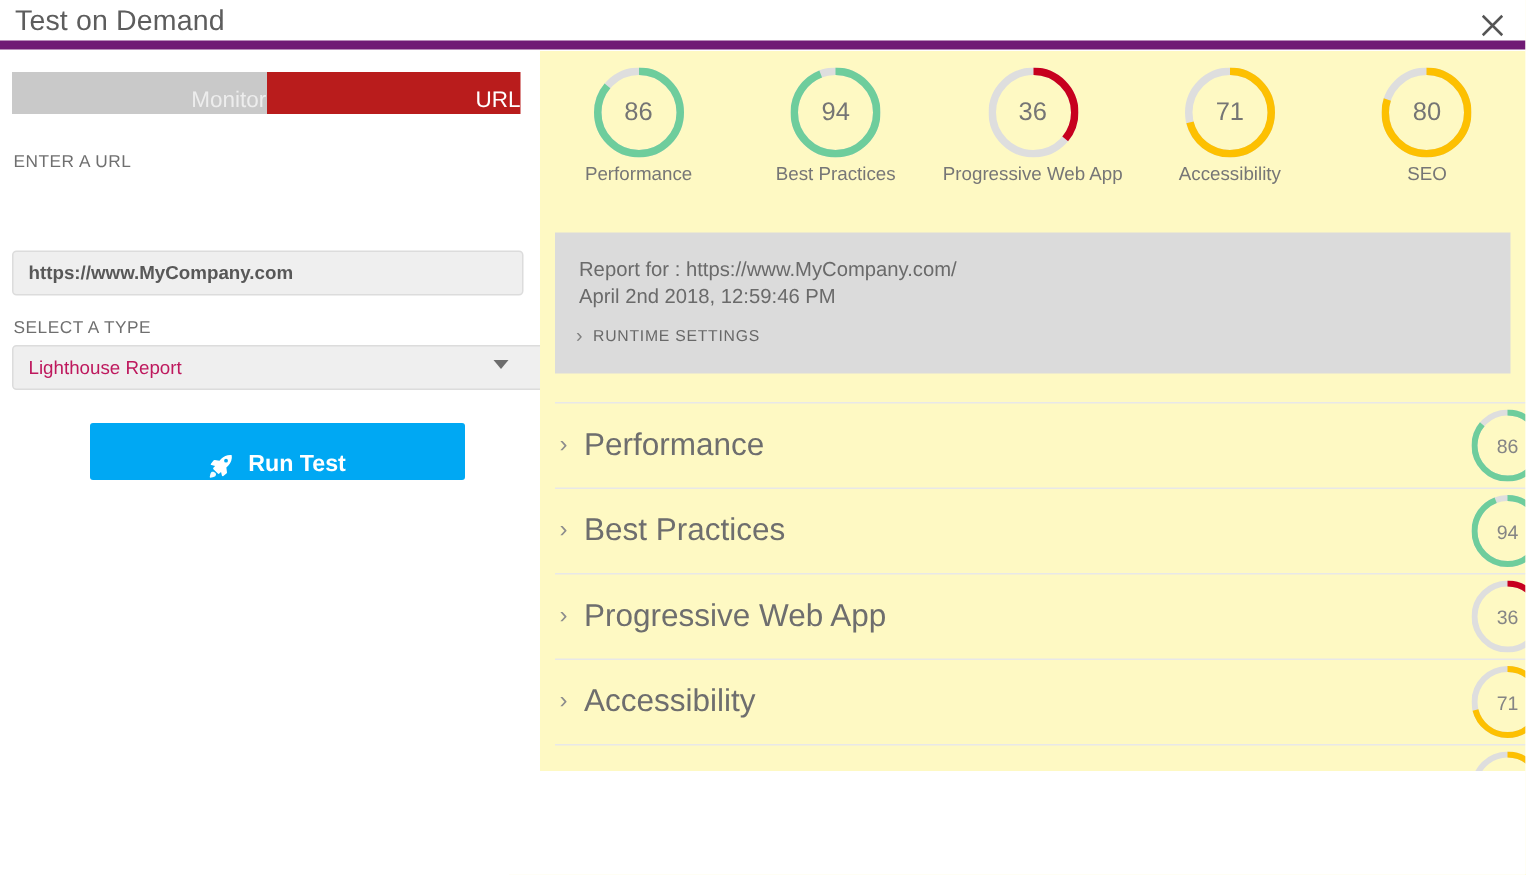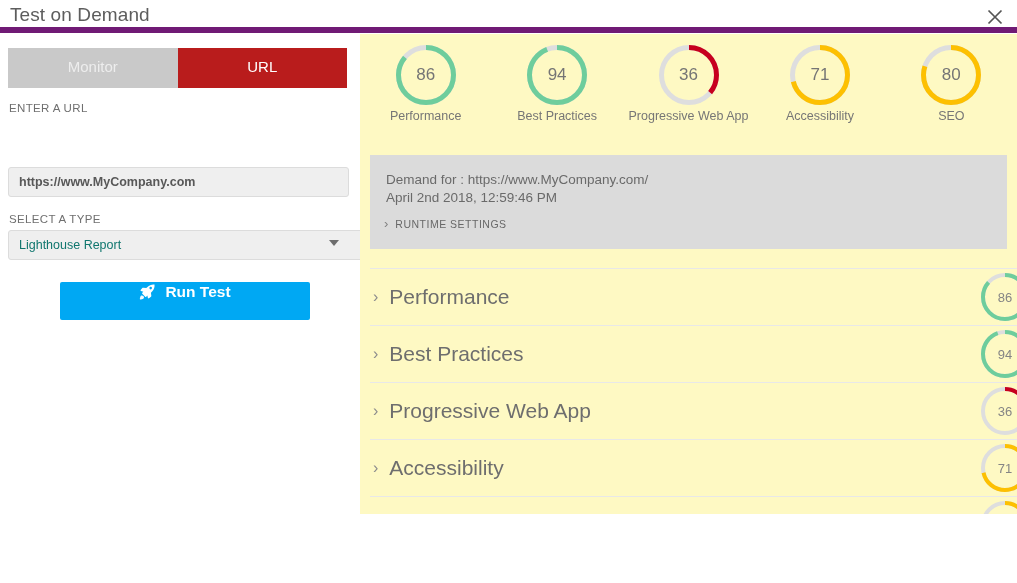--- a/index.html
+++ b/index.html
@@ -33,21 +33,21 @@
   }
   .close-btn svg { display:block; }
 
   
   .left-panel {
     position:absolute; left:0; top:34px; width:360px; height:549px;
     background:#fff; padding: 12px 8px 0 8px;
   }
   .tabs { display:flex; width:339px; margin: 2px 0 0 0; height:38px; }
   .tab {
-    flex:1; height:40px; line-height:38px; text-align:center;
+    flex:1; height:28px; line-height:38px; text-align:right;
     font-size:15px; cursor:pointer; user-select:none;
   }
   .tab.inactive { background:#c9c9c9; color:#ededed; }
   .tab.active   { background:#b91c1c; color:#ffffff; }
 
   .field-label {
     margin: 16px 0 5px 1px;
     font-size: 11.5px; letter-spacing: .35px; color:#6f6f6f;
     text-transform: uppercase;
   }
@@ -56,34 +56,34 @@
     border:1px solid #dcdcdc; border-radius:3px;
     font-size:12.5px; font-weight:bold; color:#585858;
     padding: 0 10px; font-family:"Liberation Sans", sans-serif;
     outline:none;
     margin-top:48px;
   }
   .select-wrap { position:relative; width:341px; }
   .select-box {
     width:376px; height:30px; background:#efefef;
     border:1px solid #dcdcdc; border-radius:3px;
-    font-size:12.5px; color:#0f766e;
+    font-size:12.5px; color:#be185d;
     padding: 0 10px; line-height:28px; cursor:pointer;
   }
   .select-caret {
     position:absolute; right:10px; top:10px;
     width:0;height:0; border-left:5px solid transparent;
     border-right:5px solid transparent; border-top:6px solid #6d6d6d;
     pointer-events:none;
   }
   .run-btn {
     margin: 22px 0 0 52px; width:250px; height:38px;
     background:#00a8f3; color:#fff; border:none; border-radius:2px;
     font-size:15.5px; font-weight:bold; cursor:pointer;
-    display:flex; align-items:flex-start; justify-content:center; gap:9px;
+    display:flex; align-items:flex-end; justify-content:center; gap:9px;
     font-family:"Liberation Sans", sans-serif;
   }
   .run-btn svg { display:block; }
 
   
   .right-panel {
     position:absolute; left:360px; top:34px; width:657px; height:480px;
     background:#fef9c3; overflow:hidden;
   }
 
@@ -234,21 +234,21 @@
               <circle cx="30" cy="30" r="27.5" fill="none" stroke="#dedede" stroke-width="5"></circle>
               <circle cx="30" cy="30" r="27.5" fill="none" stroke="#fdc001" stroke-width="5" stroke-dasharray="138.23 34.56" stroke-linecap="butt"></circle>
             </svg>
             <div class="score">80</div>
           </div>
           <div class="gauge-label">SEO</div>
         </div>
       </div>
 
     <div class="results-box">
-      <div class="line l1">Demand for : https://www.MyCompany.com/</div>
+      <div class="line l1">Report for : https://www.MyCompany.com/</div>
       <div class="line l2">April 2nd 2018, 12:59:46 PM</div>
       <div class="runtime-row">
         <span class="chev">›</span>
         <span class="txt">RUNTIME SETTINGS</span>
       </div>
     </div>
 
     <div class="cat-list" id="cat-list">
         <div class="cat-row">
           <span class="chev">›</span>

